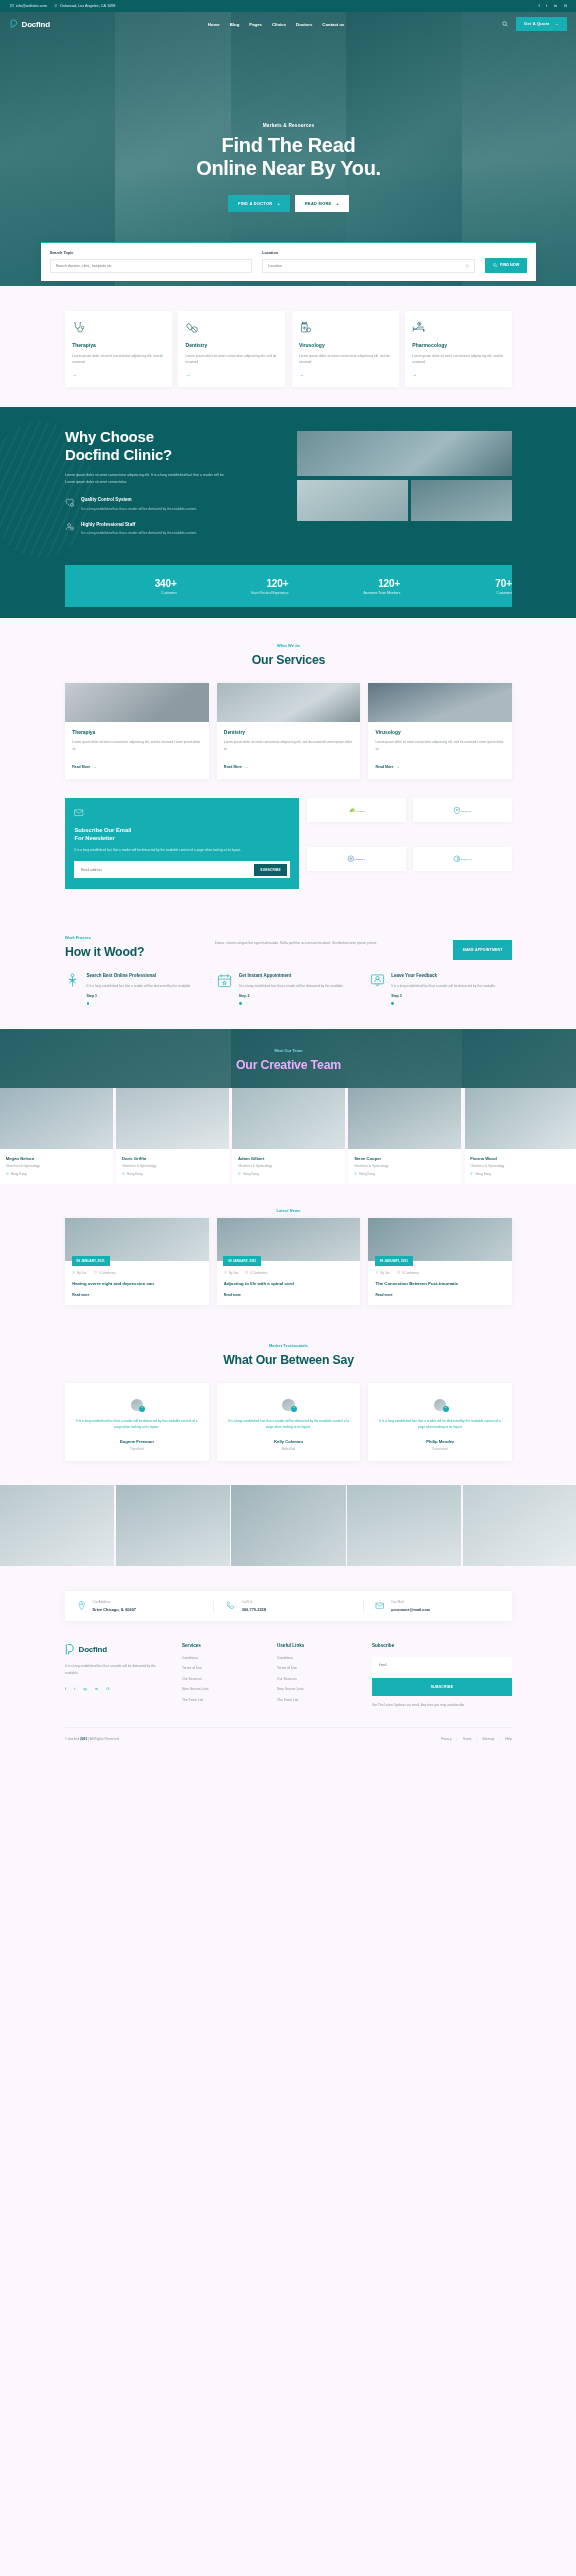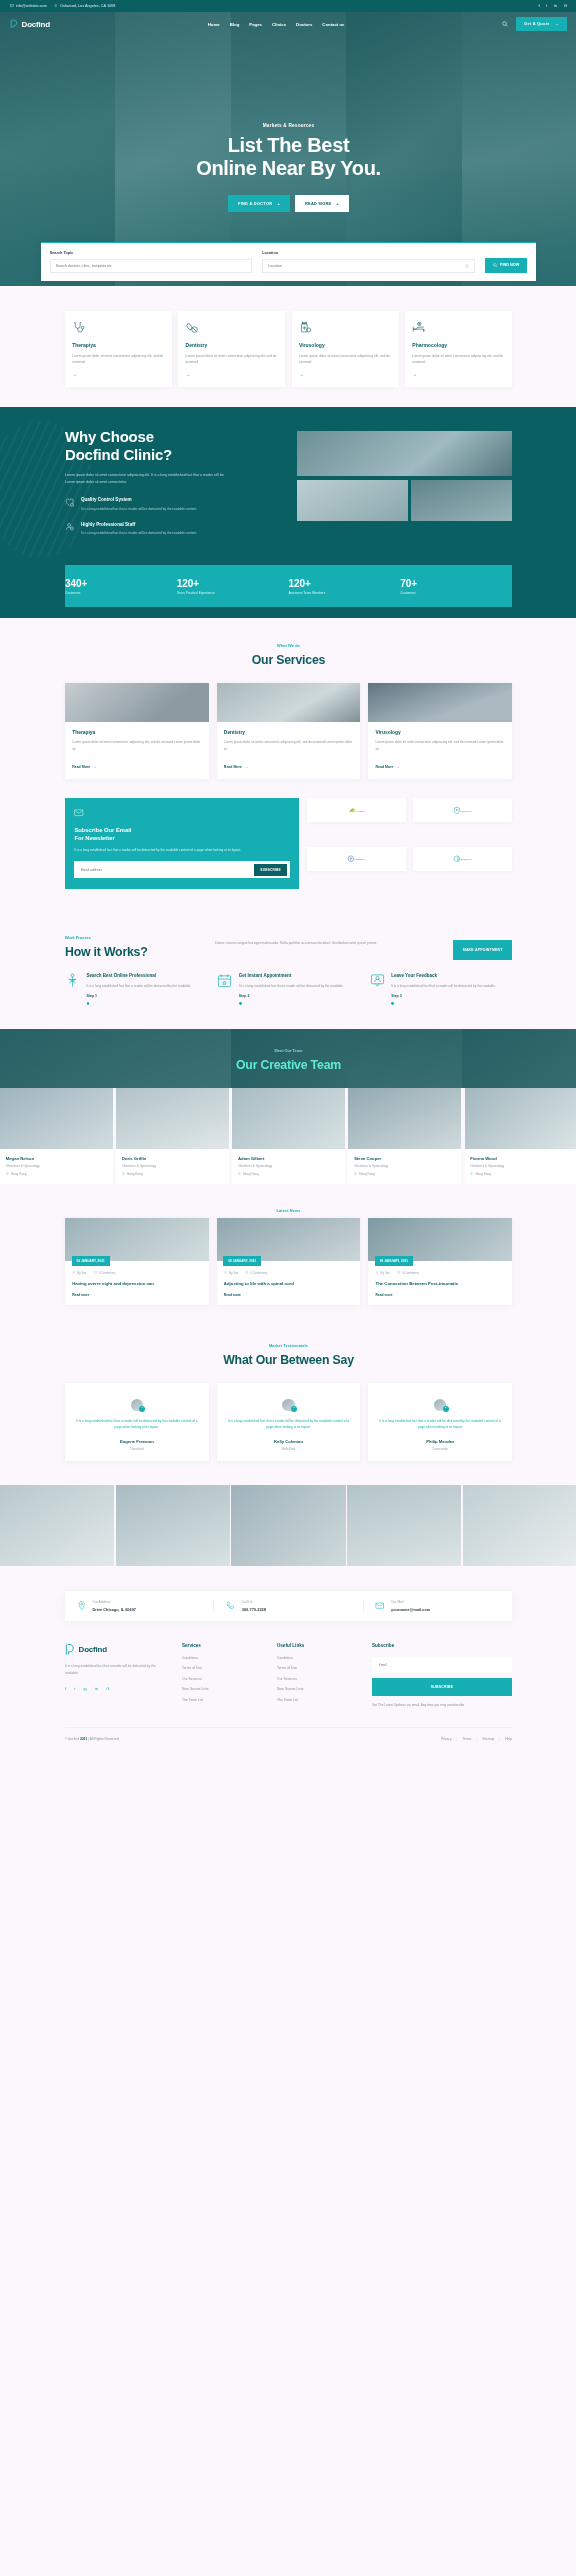--- a/index.html
+++ b/index.html
@@ -77,21 +77,21 @@
   .why-item-h { font-size:4.6px; font-weight:bold; color:#fff; margin-bottom:3.6px; }
   .why-item-p { font-size:3.2px; line-height:1.95; color:#a9cdcf; width:121px; }
   .why-right { flex:1; padding-top:2.9px; }
   .why-img-a { height:45px; background:linear-gradient(140deg,#6c8f96,#9fbac0 60%,#54777e); margin-bottom:3.6px; }
   .why-img-row { display:flex; gap:3.6px; }
   .why-img-b { flex:1.1; height:41px; background:linear-gradient(150deg,#bccfd2,#8ba8ad); }
   .why-img-c { flex:1; height:41px; background:linear-gradient(160deg,#5f848b,#97b3b8); }
 
   
   .stats { background:#15aeb2; margin-top:19.5px; display:flex; padding:12.3px 0 11.5px; }
-  .stat { flex:1; text-align:left; }
+  .stat { flex:1; text-align:right; }
   .stat-n { font-size:10px; font-weight:bold; color:#fff; letter-spacing:-0.1px; }
   .stat-l { font-size:3.2px; color:#d8f4f4; margin-top:2.9px; }
   .why-bottom { height:11.5px; background:#0a5f62; }
 
   
   .sec { padding:24.5px 0; }
   .sec-kicker { text-align:center; font-size:3.9px; font-weight:bold; color:#16b0b4; margin-bottom:5px; letter-spacing:0.1px; }
   .sec-h { text-align:center; font-size:12.3px; font-weight:bold; color:#0c5b5f; margin-bottom:16px; letter-spacing:-0.2px; }
   .srv-grid { display:flex; gap:8px; }
   .srv-card { flex:1; background:#fff; box-shadow:0 0.7px 5.8px rgba(30,60,80,.06); }
@@ -137,21 +137,21 @@
   
   .team-band { position:relative; background:#245a5f; overflow:hidden; padding:19px 0 0; }
   .team-band-ph { position:absolute; inset:0; display:flex; }
   .team-band-ph div { flex:1; }
   .tb1{background:linear-gradient(150deg,#6d9096,#a6c0c3);} .tb2{background:linear-gradient(160deg,#8fa9ad,#c3d2d4);}
   .tb3{background:linear-gradient(140deg,#5b7f86,#9bb5b9);} .tb4{background:linear-gradient(170deg,#7d9ba0,#b4c8ca);}
   .tb5{background:linear-gradient(145deg,#648a90,#a8c0c3);}
   .team-tint { position:absolute; inset:0; background:rgba(17,82,86,.76); }
   .team-head { position:relative; text-align:center; padding-bottom:16px; }
   .team-kicker { font-size:3.9px; font-weight:bold; color:#7fdcde; margin-bottom:5px; }
-  .team-h { font-size:12.3px; font-weight:bold; color:#5eead4; letter-spacing:-0.2px; }
+  .team-h { font-size:12.3px; font-weight:bold; color:#f0abfc; letter-spacing:-0.2px; }
   .team-grid { display:flex; gap:3.6px; background:#fbf7fc; padding:0; }
   .tm { flex:1; background:#fff; }
   .tm-img { height:61px; }
   .tmi1{background:linear-gradient(150deg,#9fb4bd,#d2dde0);} .tmi2{background:linear-gradient(160deg,#b2c3c8,#e0e7e9);}
   .tmi3{background:linear-gradient(145deg,#a8bcc2,#d8e2e4);} .tmi4{background:linear-gradient(155deg,#93aab1,#cfdadd);}
   .tmi5{background:linear-gradient(140deg,#a2b7bd,#dbe4e6);}
   .tm-body { padding:6.5px 5.8px 8px; text-align:left; }
   .tm-name { font-size:4.2px; font-weight:bold; color:#0c5b5f; margin-bottom:2.9px; }
   .tm-role { font-size:3.1px; color:#949ea6; margin-bottom:4.3px; }
   .tm-loc { font-size:3.1px; color:#949ea6; display:flex; align-items:center; gap:2.2px; }
@@ -273,21 +273,21 @@
         </svg>
       <button class="btn btn-primary" style="padding:5px 8px;">
         <span>Get A Quote</span>
         <span>→</span>
       </button>
     </div>
 
     <div class="hero-inner">
       <div class="hero-kicker">Markets &amp; Resources</div>
       <div class="hero-title">
-        <div>List The Best</div>
+        <div>Find The Read</div>
         <div>Online Near By You.</div>
       </div>
       <div class="hero-btns">
         <button class="btn btn-primary">
           <span>FIND A DOCTOR</span>
           <span>+</span>
         </button>
         <button class="btn btn-white">
           <span>READ MORE</span>
           <span>+</span>
@@ -529,21 +529,21 @@
         </div>
       </div>
     </div>
   </div>
 
   <div class="hiw">
     <div class="container">
       <div class="hiw-top">
         <div class="hiw-l">
           <div class="hiw-kicker">Work Process</div>
-          <div class="hiw-h">How it Works?</div>
+          <div class="hiw-h">How it Wood?</div>
         </div>
         <div class="hiw-p">Donec rutrum congue leo eget malesuada. Nulla porttitor accumsan tincidunt. Vestibulum ante ipsum primis.</div>
         <button class="hiw-btn">MAKE APPOINTMENT</button>
       </div>
       <div class="steps">
         <div class="step">
           <svg class="step-ic" viewBox="0 0 32 32" fill="none" stroke="#16b0b4" stroke-width="1.5">
               <circle cx="16" cy="5" r="3"></circle>
               <path d="M16 8v21M10 12c0 5 12 5 12 10M22 12c0 5-12 5-12 10M8 14h16"></path>
             </svg>

